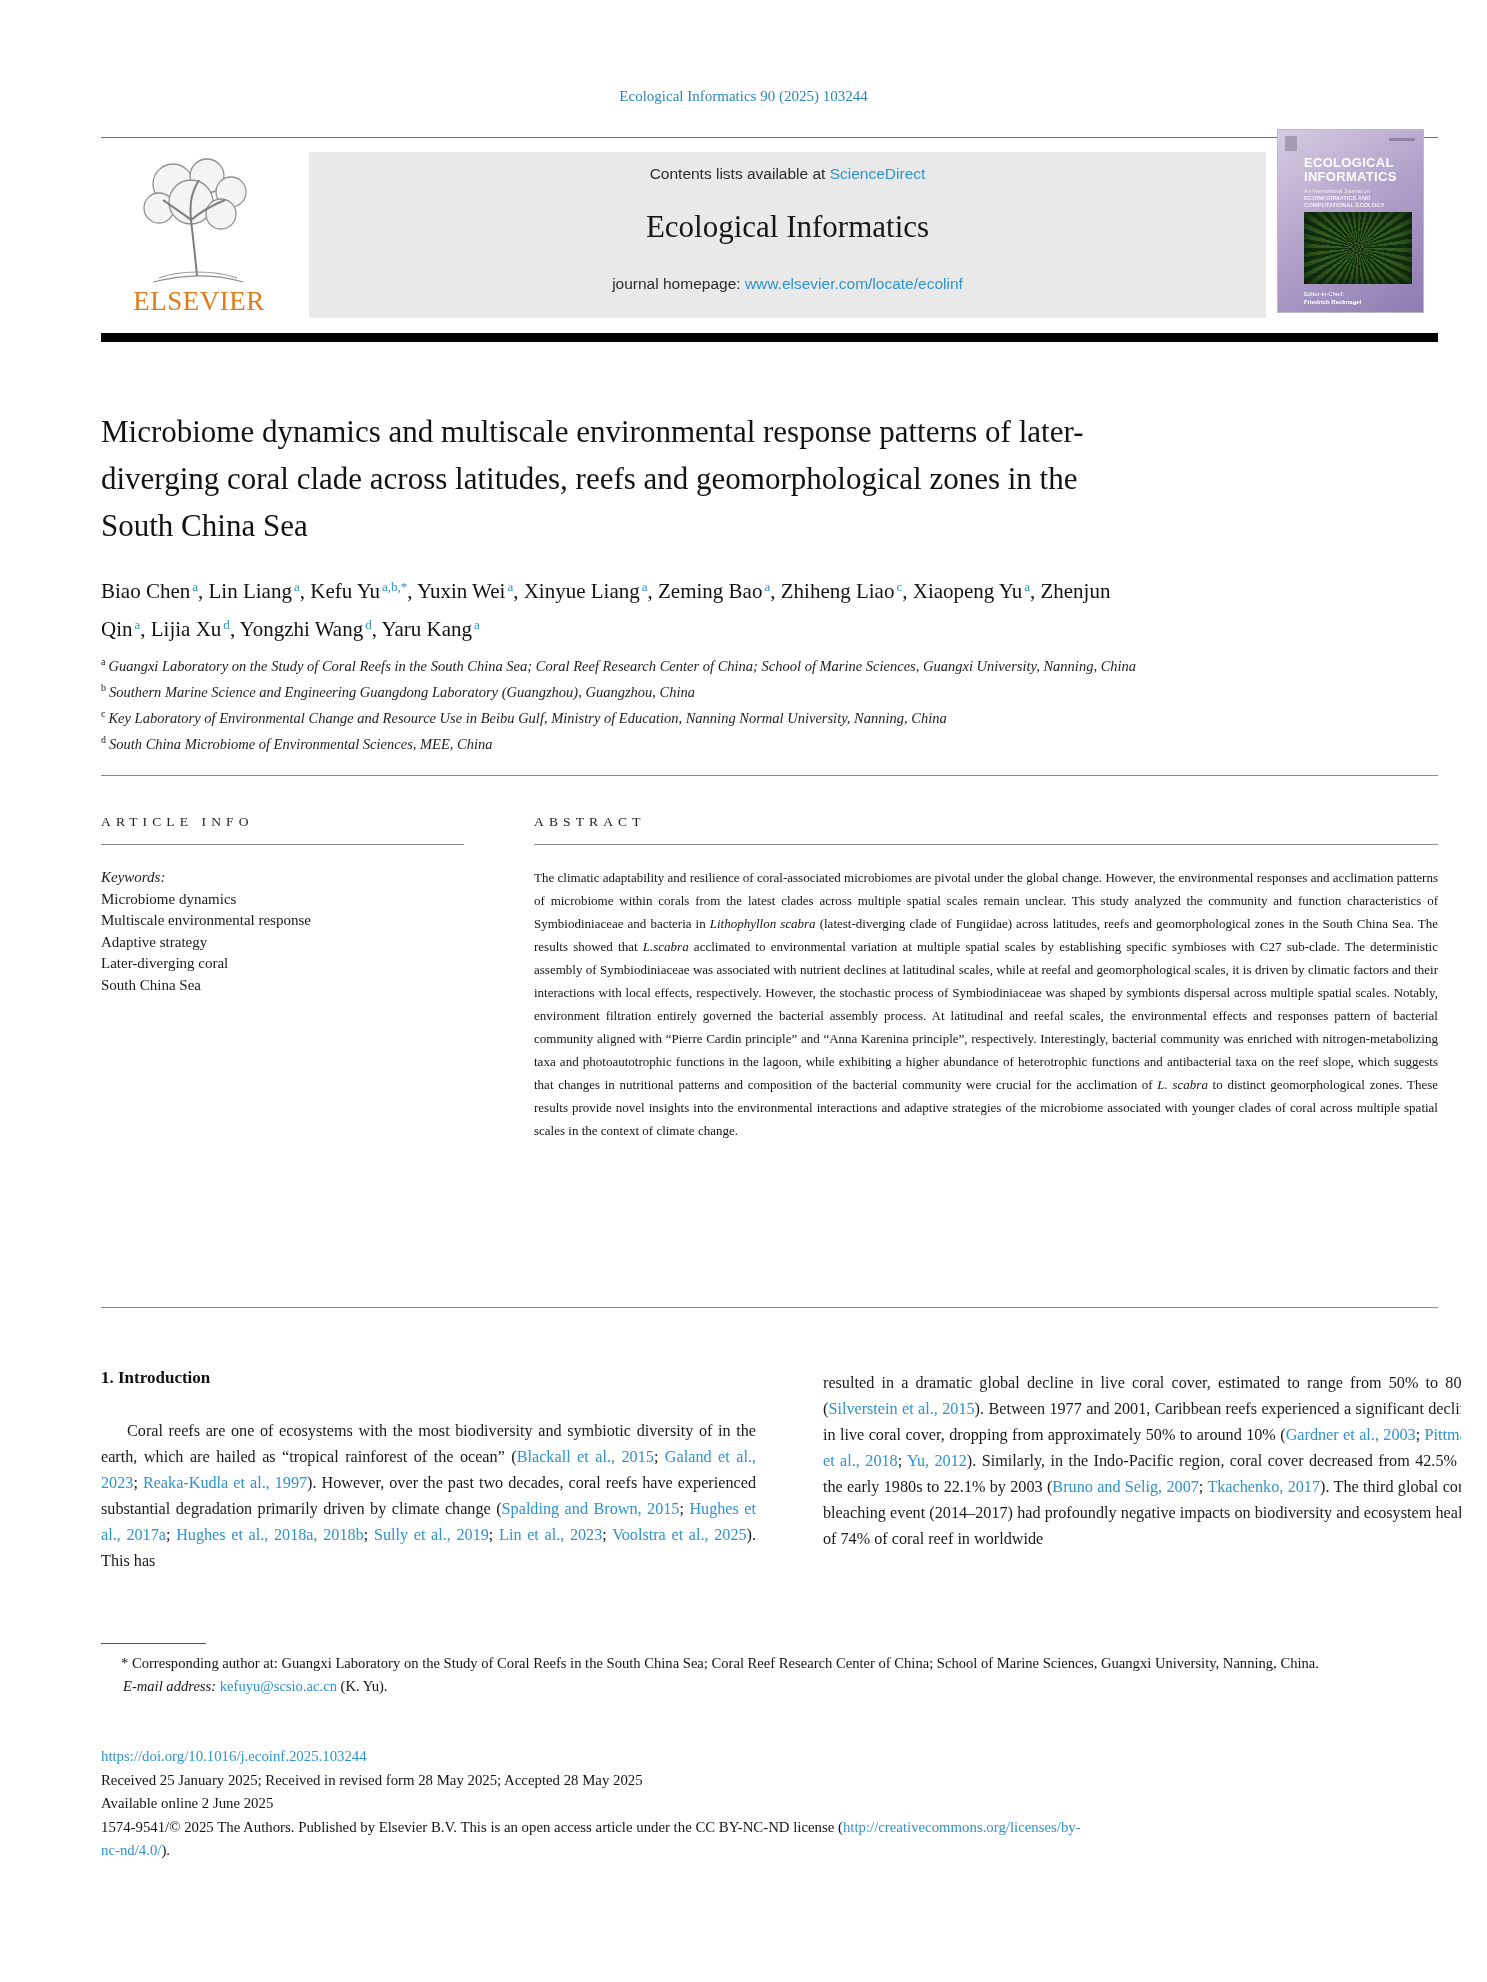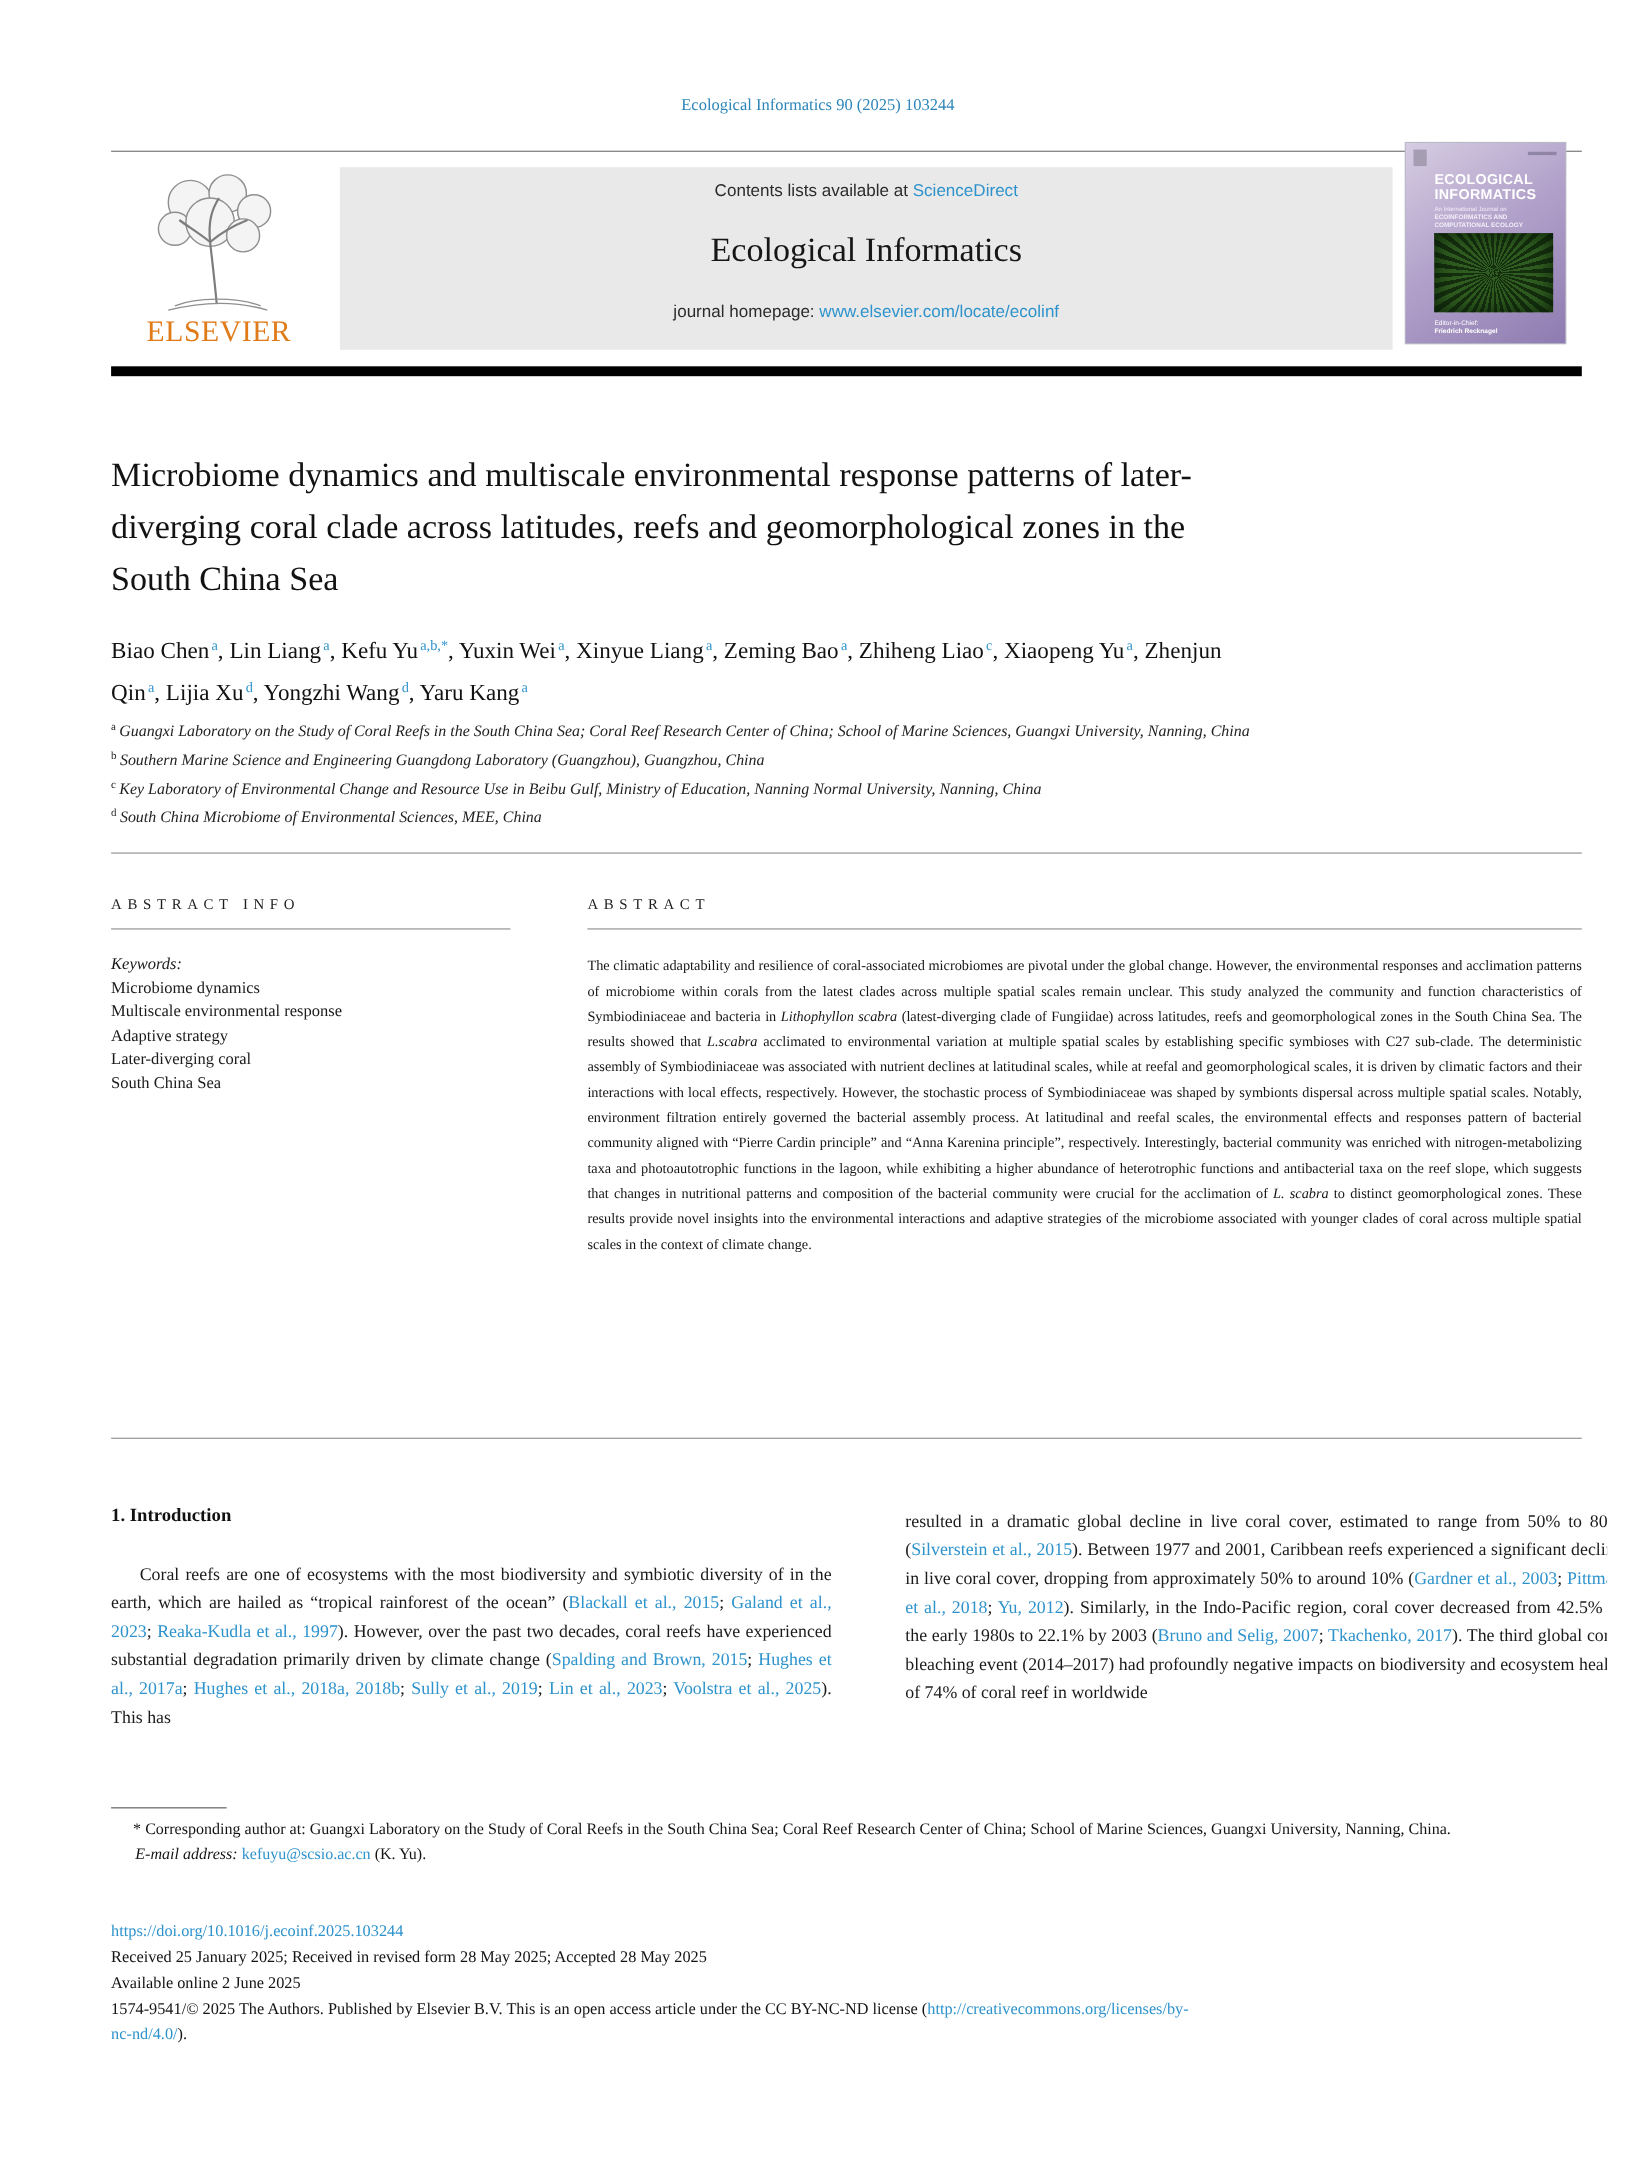--- a/index.html
+++ b/index.html
@@ -168,21 +168,21 @@
       </div>
 
       <div class="affil-line">
         <span class="affil-sup">d</span><span>South China Microbiome of Environmental Sciences, MEE, China</span>
       </div>
     </div>
 
   <div class="rule-a"></div>
 
   <div class="col-info">
-    <div class="sec-head">ABSTRACT INFO</div>
+    <div class="sec-head">ARTICLE INFO</div>
     <hr class="sec-rule">
     <div class="kw-label">Keywords:</div>
     <div class="kw-list">
 
         <div>Microbiome dynamics</div>
 
         <div>Multiscale environmental response</div>
 
         <div>Adaptive strategy</div>
 

